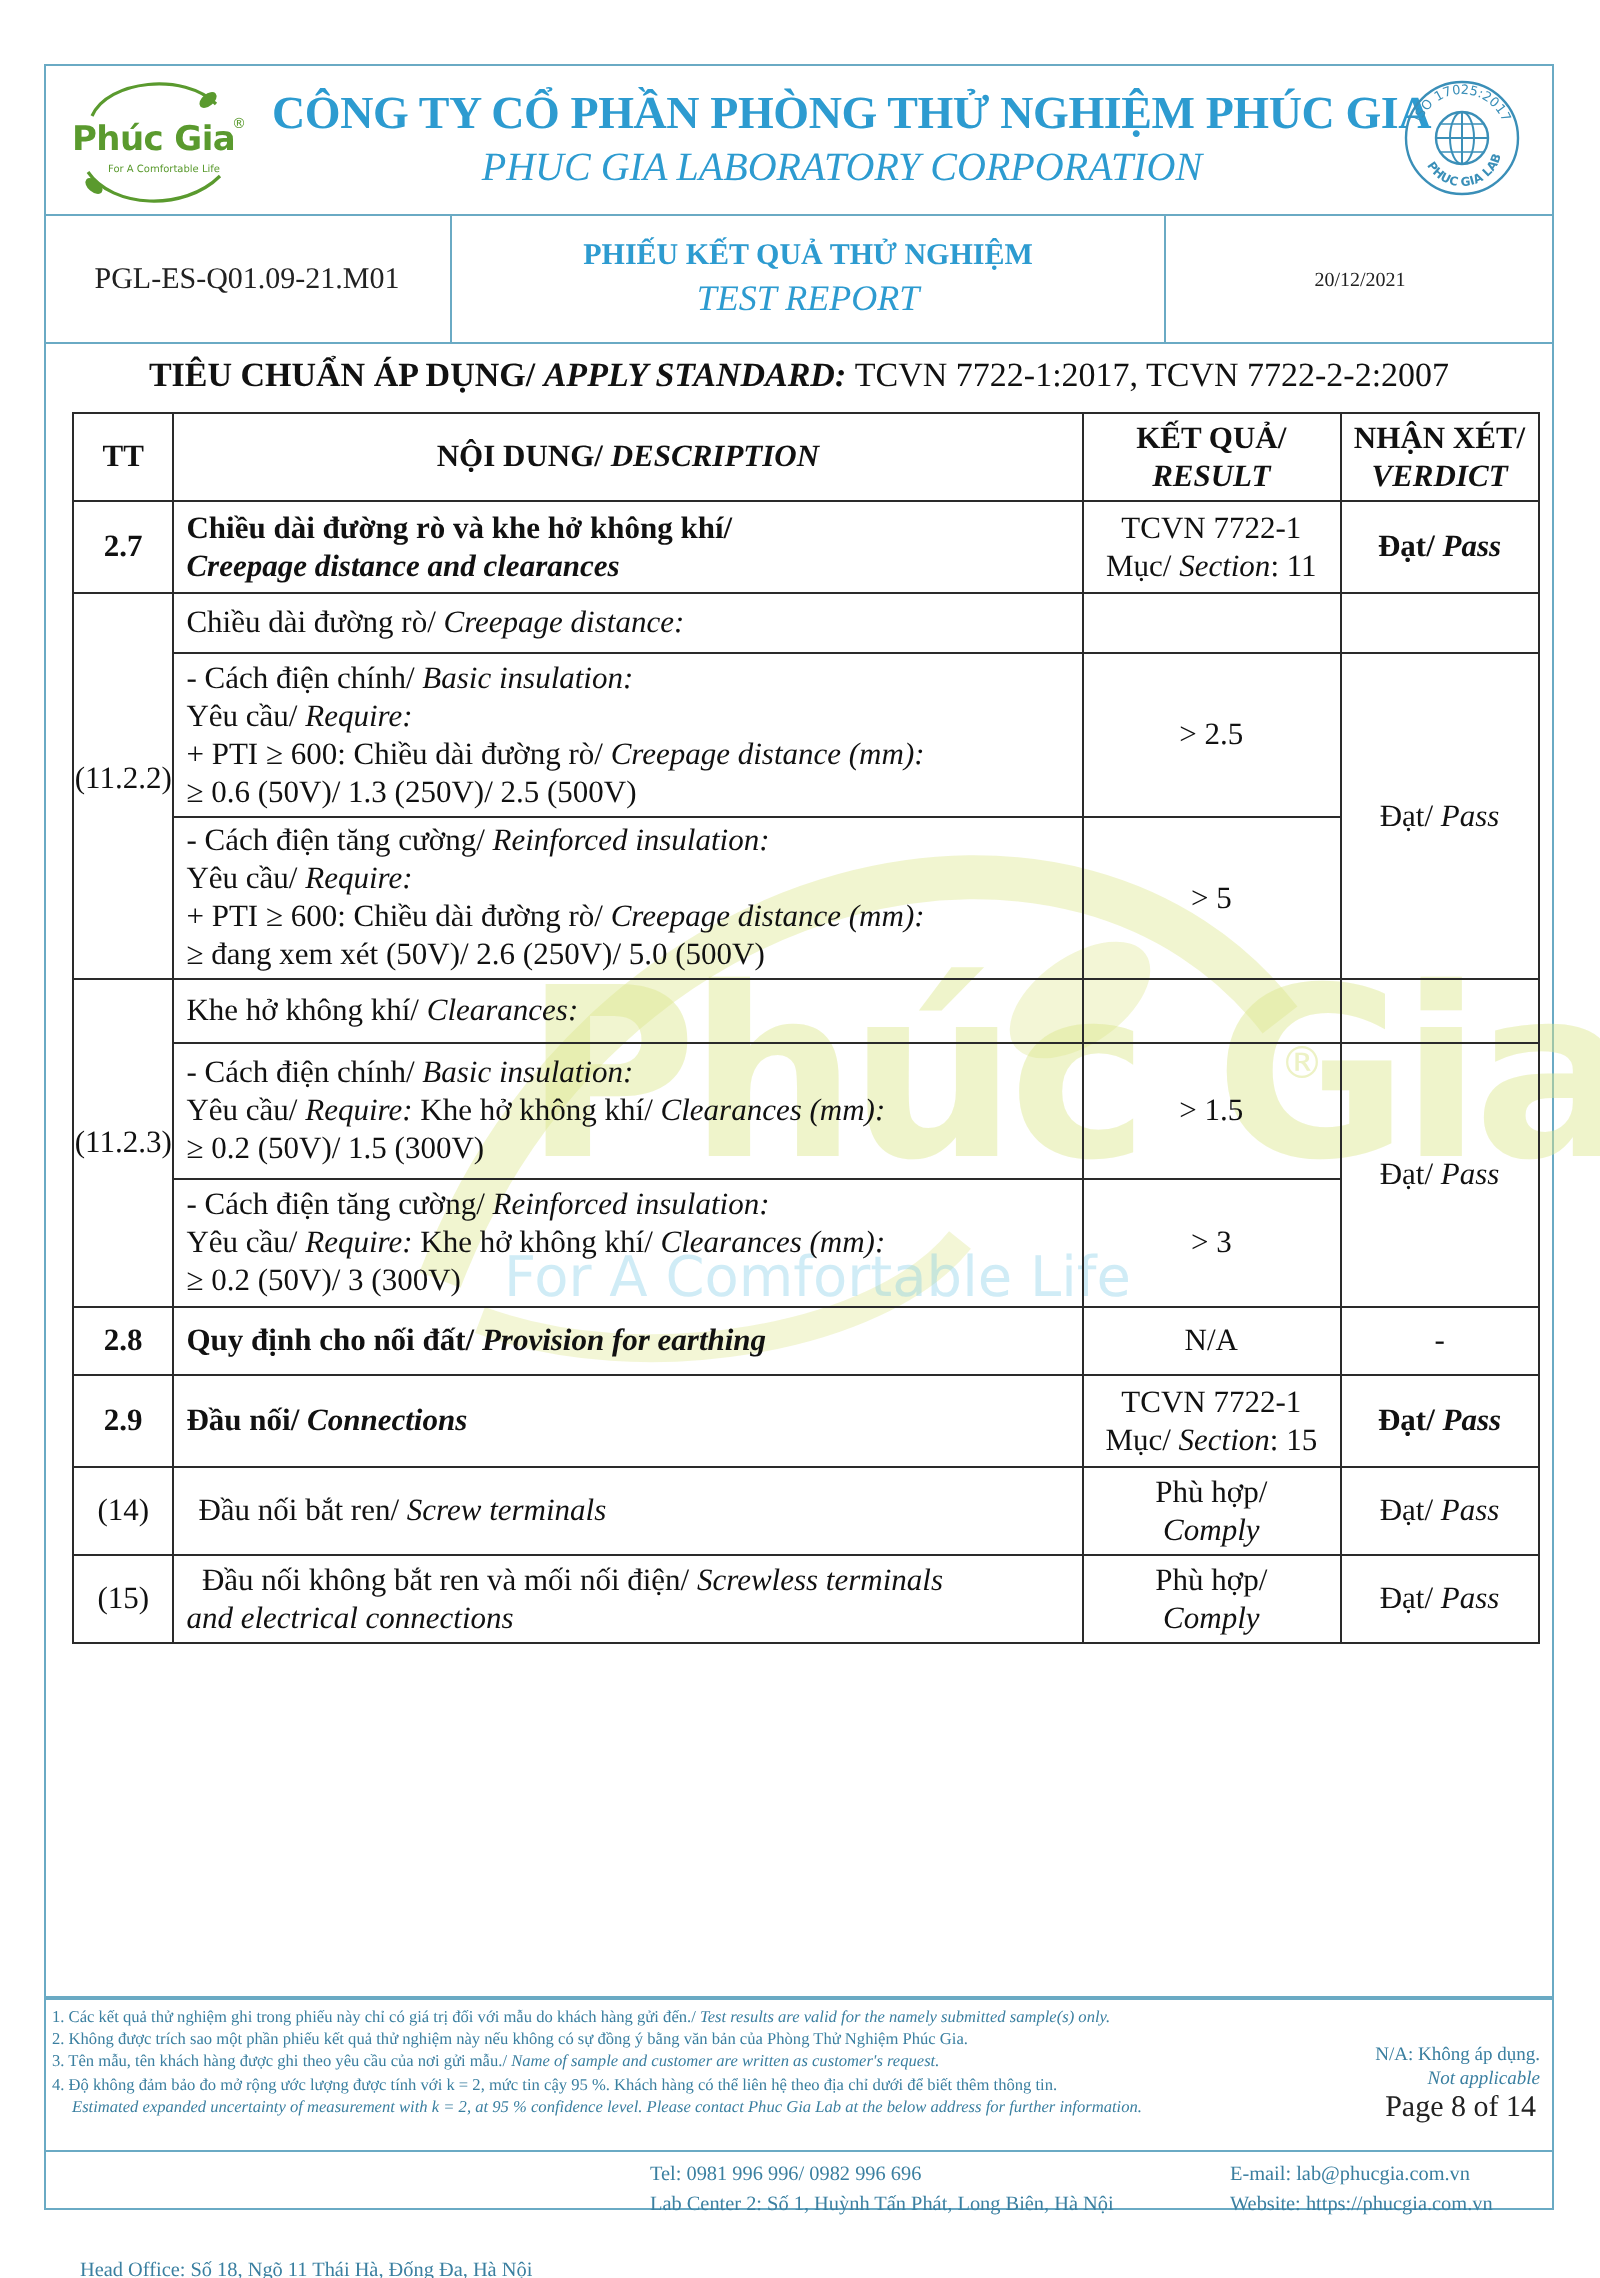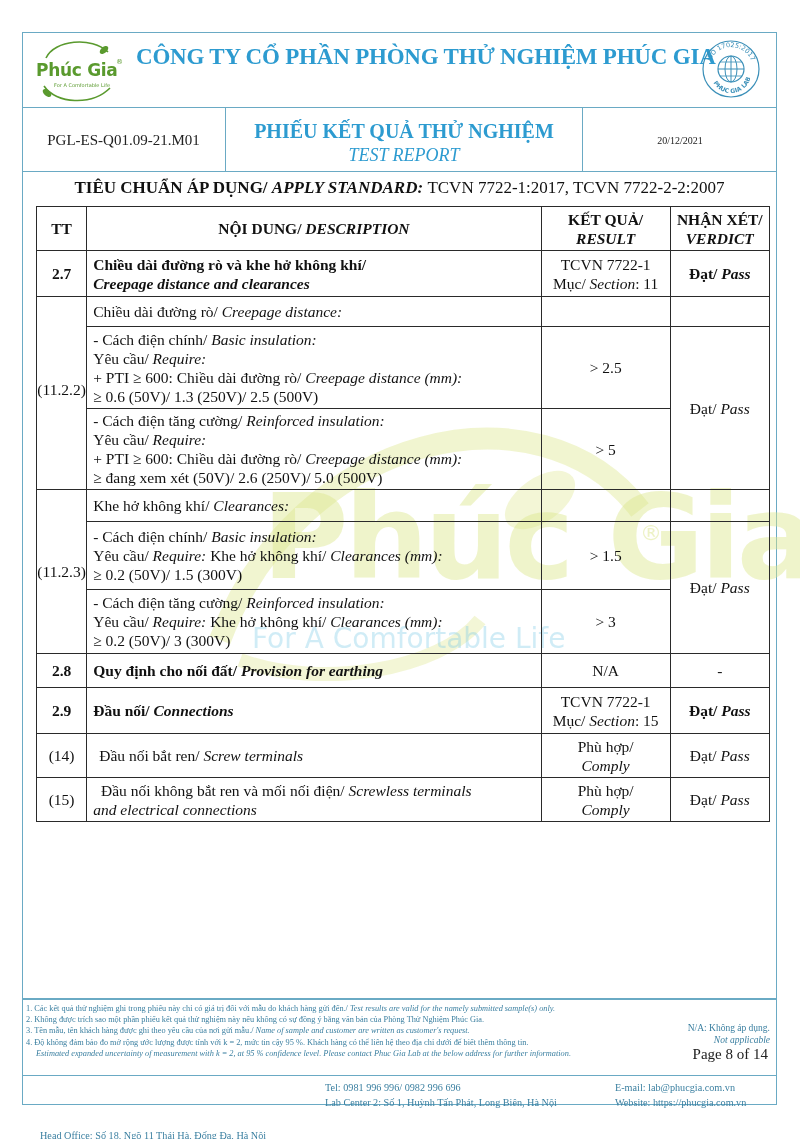--- a/index.html
+++ b/index.html
@@ -16,21 +16,21 @@
   .logo-reg { position: absolute; left: 84px; top: 22px; font-family: "DejaVu Sans", sans-serif; font-size: 7px; color: #5a9a2e; }
   .logo-tag { position: absolute; left: 22px; top: 46px; font-family: "DejaVu Sans", sans-serif; font-size: 5px; color: #5a9a2e; white-space: nowrap; }
   .co-vn { position: absolute; left: 114px; top: 12px; width: 570px; text-align: center; font-size: 23px; font-weight: bold; color: #2d9bd0; letter-spacing: -0.2px; white-space: nowrap; }
   .co-en { position: absolute; left: 114px; top: 41px; width: 570px; text-align: center; font-size: 20px; font-style: italic; color: #2d9bd0; white-space: nowrap; }
   .iso { position: absolute; right: 16px; top: 7px; width: 60px; height: 60px; }
 
   
   .trow { position: absolute; left: 22px; top: 108px; width: 755px; height: 64px; border-bottom: 1px solid #6aaac4; }
   .code { position: absolute; left: 0; top: 0; width: 204px; height: 64px; border-right: 1px solid #6aaac4; display: flex; align-items: center; justify-content: center; font-size: 15px; color: #222; }
   .rtitle { position: absolute; left: 204px; top: 0; width: 357px; height: 64px; border-right: 1px solid #6aaac4; text-align: center; }
-  .rtitle .vn { display: block; margin-top: 12px; font-size: 20px; font-weight: bold; color: #2d9bd0; }
+  .rtitle .vn { display: block; margin-top: 12px; font-size: 15px; font-weight: bold; color: #2d9bd0; }
   .rtitle .en { display: block; margin-top: 2px; font-size: 18px; font-style: italic; color: #2d9bd0; }
   .date { position: absolute; left: 561px; top: 0; width: 194px; height: 64px; display: flex; align-items: center; justify-content: center; font-size: 10px; color: #222; }
 
   .std { position: absolute; left: 22px; top: 178px; width: 755px; text-align: center; font-size: 17px; font-weight: bold; color: #111; white-space: nowrap; }
   .std i { font-style: italic; }
   .std .n { font-weight: normal; }
 
   
   .wm { position: absolute; left: 180px; top: 390px; width: 480px; height: 300px; pointer-events: none; }
   .wm-text { position: absolute; left: 262px; top: 468px; font-family: "DejaVu Sans", sans-serif; font-size: 118px; font-weight: bold; color: rgba(220,230,140,0.45); letter-spacing: -4px; white-space: nowrap; pointer-events: none; }
@@ -82,20 +82,21 @@
       <path d="M14 22 C 22 4, 60 0, 76 16" stroke="#5a9a2e" stroke-width="1.6" fill="none"></path>
       <path d="M12 50 C 24 68, 60 70, 78 52" stroke="#5a9a2e" stroke-width="1.6" fill="none"></path>
       <ellipse cx="72" cy="14" rx="5" ry="3" fill="#5a9a2e" transform="rotate(-40 72 14)"></ellipse>
       <ellipse cx="15" cy="57" rx="5" ry="3" fill="#5a9a2e" transform="rotate(40 15 57)"></ellipse>
     </svg>
     <span class="logo-text">Phúc Gia</span>
     <span class="logo-reg">®</span>
     <span class="logo-tag">For A Comfortable Life</span>
   </div>
   <div class="co-vn">CÔNG TY CỔ PHẦN PHÒNG THỬ NGHIỆM PHÚC GIA</div>
+  <div class="co-en">PHUC GIA LABORATORY CORPORATION</div>
   <svg class="iso" viewBox="0 0 60 60">
     <circle cx="30" cy="30" r="28" fill="none" stroke="#3a8fb8" stroke-width="1.2"></circle>
     <circle cx="30" cy="30" r="13" fill="none" stroke="#3a8fb8" stroke-width="1.2"></circle>
     <ellipse cx="30" cy="30" rx="6" ry="13" fill="none" stroke="#3a8fb8" stroke-width="1"></ellipse>
     <line x1="17" y1="30" x2="43" y2="30" stroke="#3a8fb8" stroke-width="1"></line>
     <line x1="19" y1="23" x2="41" y2="23" stroke="#3a8fb8" stroke-width="0.8"></line>
     <line x1="19" y1="37" x2="41" y2="37" stroke="#3a8fb8" stroke-width="0.8"></line>
     <line x1="30" y1="17" x2="30" y2="43" stroke="#3a8fb8" stroke-width="1"></line>
     <path id="isoTop" d="M8 30 A 22 22 0 0 1 52 30" fill="none"></path>
     <path id="isoBot" d="M10 34 A 20 20 0 0 0 50 34" fill="none"></path>

